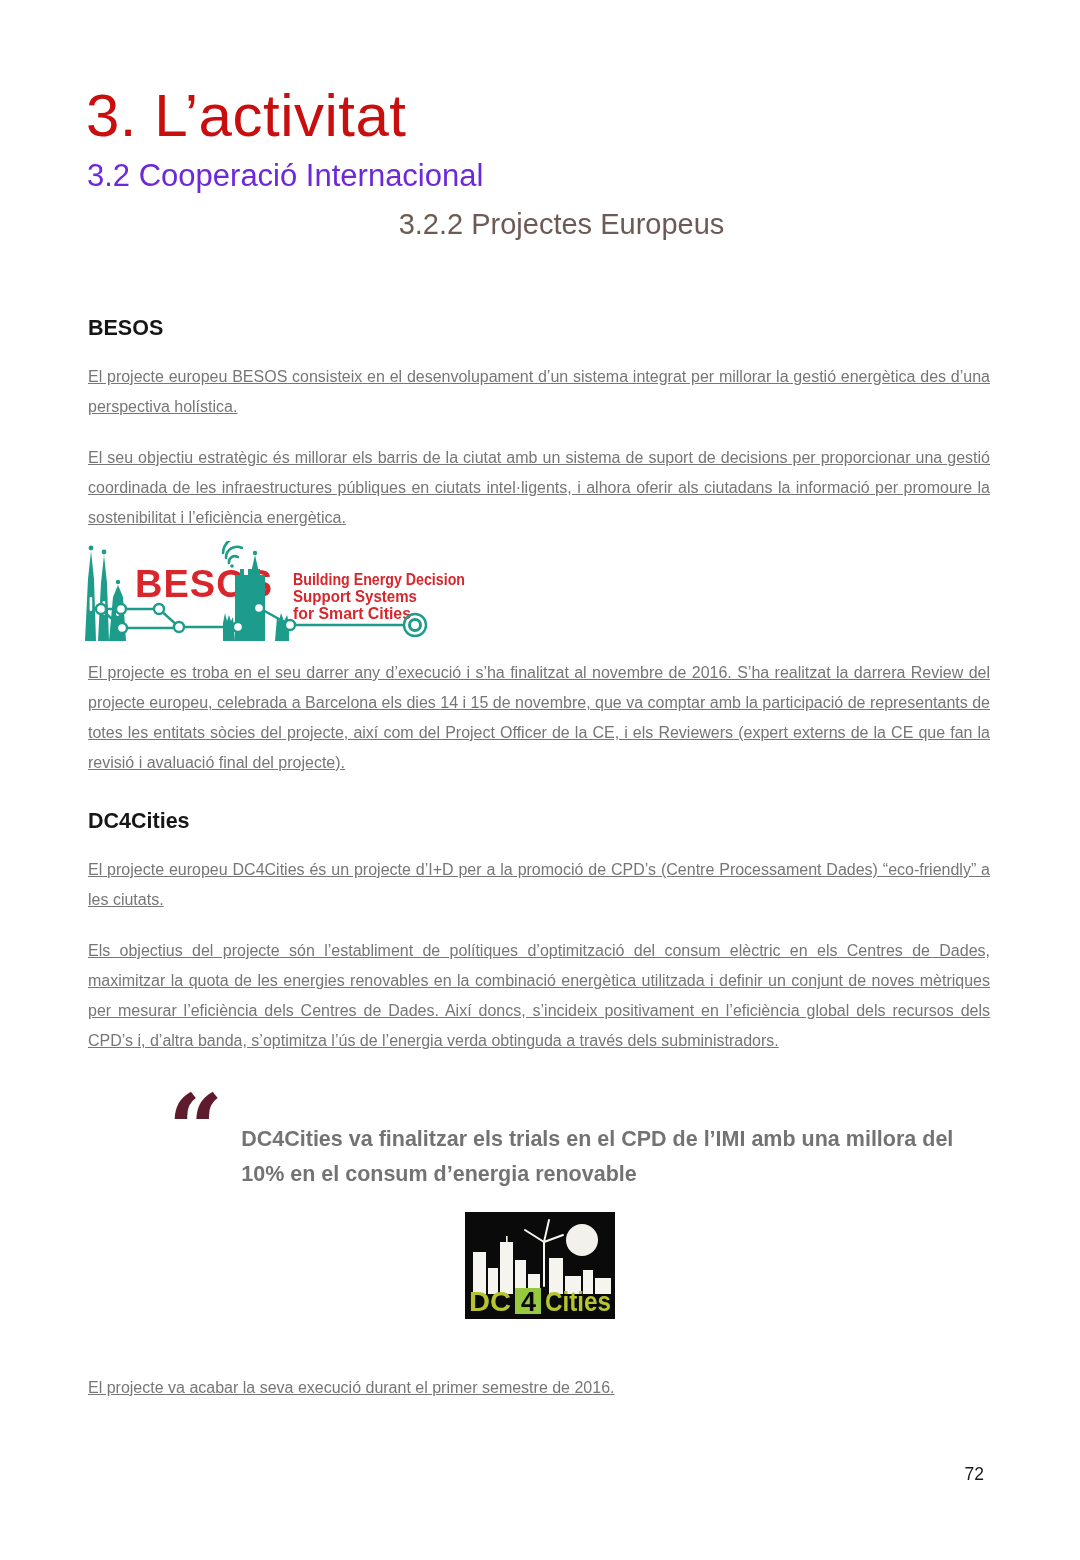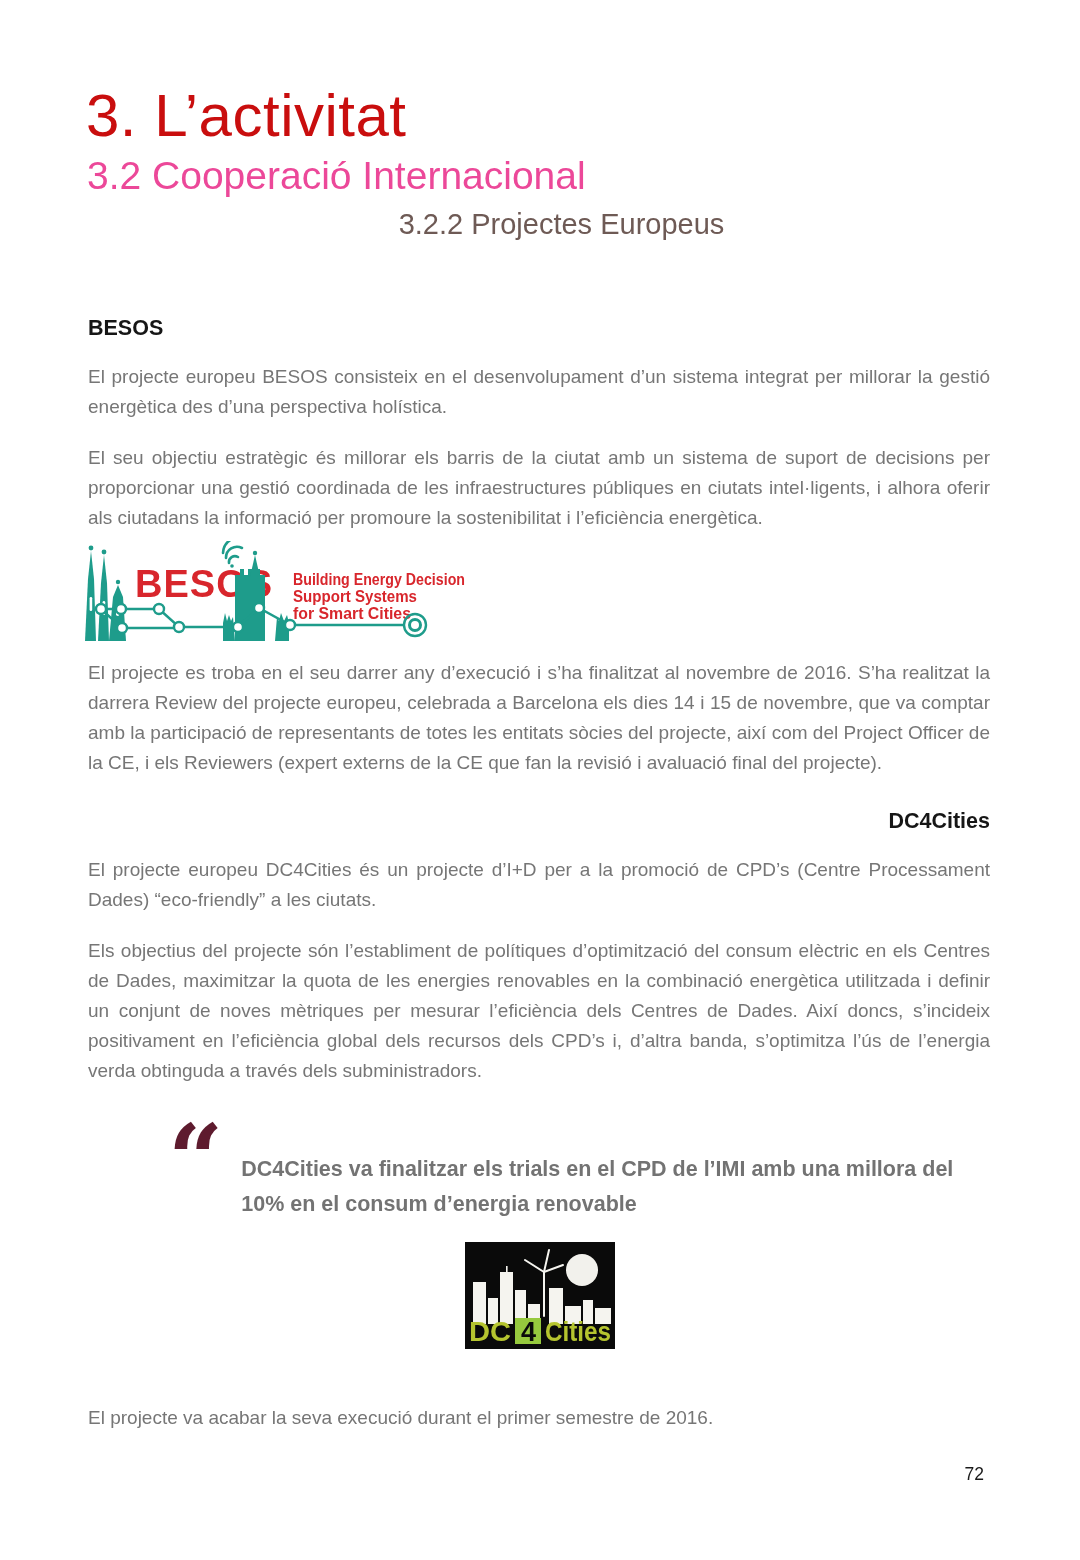--- a/index.html
+++ b/index.html
@@ -12,43 +12,44 @@
     overflow:hidden;
   }
   .h1 {
     margin:90px 90px 0 86px;
     font-size:60px; line-height:52px;
     font-weight:400; letter-spacing:0.5px;
     color:#c90e0e;
   }
   .h2 {
     margin:13px 90px 4px 87px;
-    font-size:39px; line-height:41px;
+    font-size:31px; line-height:41px;
     font-weight:400;
-    color:#ec4899;
+    color:#6d28d9;
   }
   .h3 {
     margin:11px 90px 0 133px;
     font-size:29px; line-height:34px;
     font-weight:400;
     color:#6e5a55;
     text-align:center;
   }
   .section-heading {
     margin:74px 90px 0 88px;
     font-size:21.5px; line-height:26px;
     font-weight:700;
     color:#161616;
   }
-  .section-heading.dc4 { margin-top:30px;text-align:right; }
+  .section-heading.dc4 { margin-top:30px; }
   .para {
     margin:21px 90px 0 88px;
-    font-size:19px; line-height:30px;
+    font-size:16px; line-height:30px;
     color:#767676;
     text-align:justify;
+    text-decoration:underline;
   }
   .para.tight { margin-top:14px; }
   .besos-logo-wrap {
     margin:8px 0 0 85px;
     width:415px; height:103px;
   }
   .quote-block {
     margin:44px 90px 0 168px;
     display:flex; align-items:flex-start;
   }

